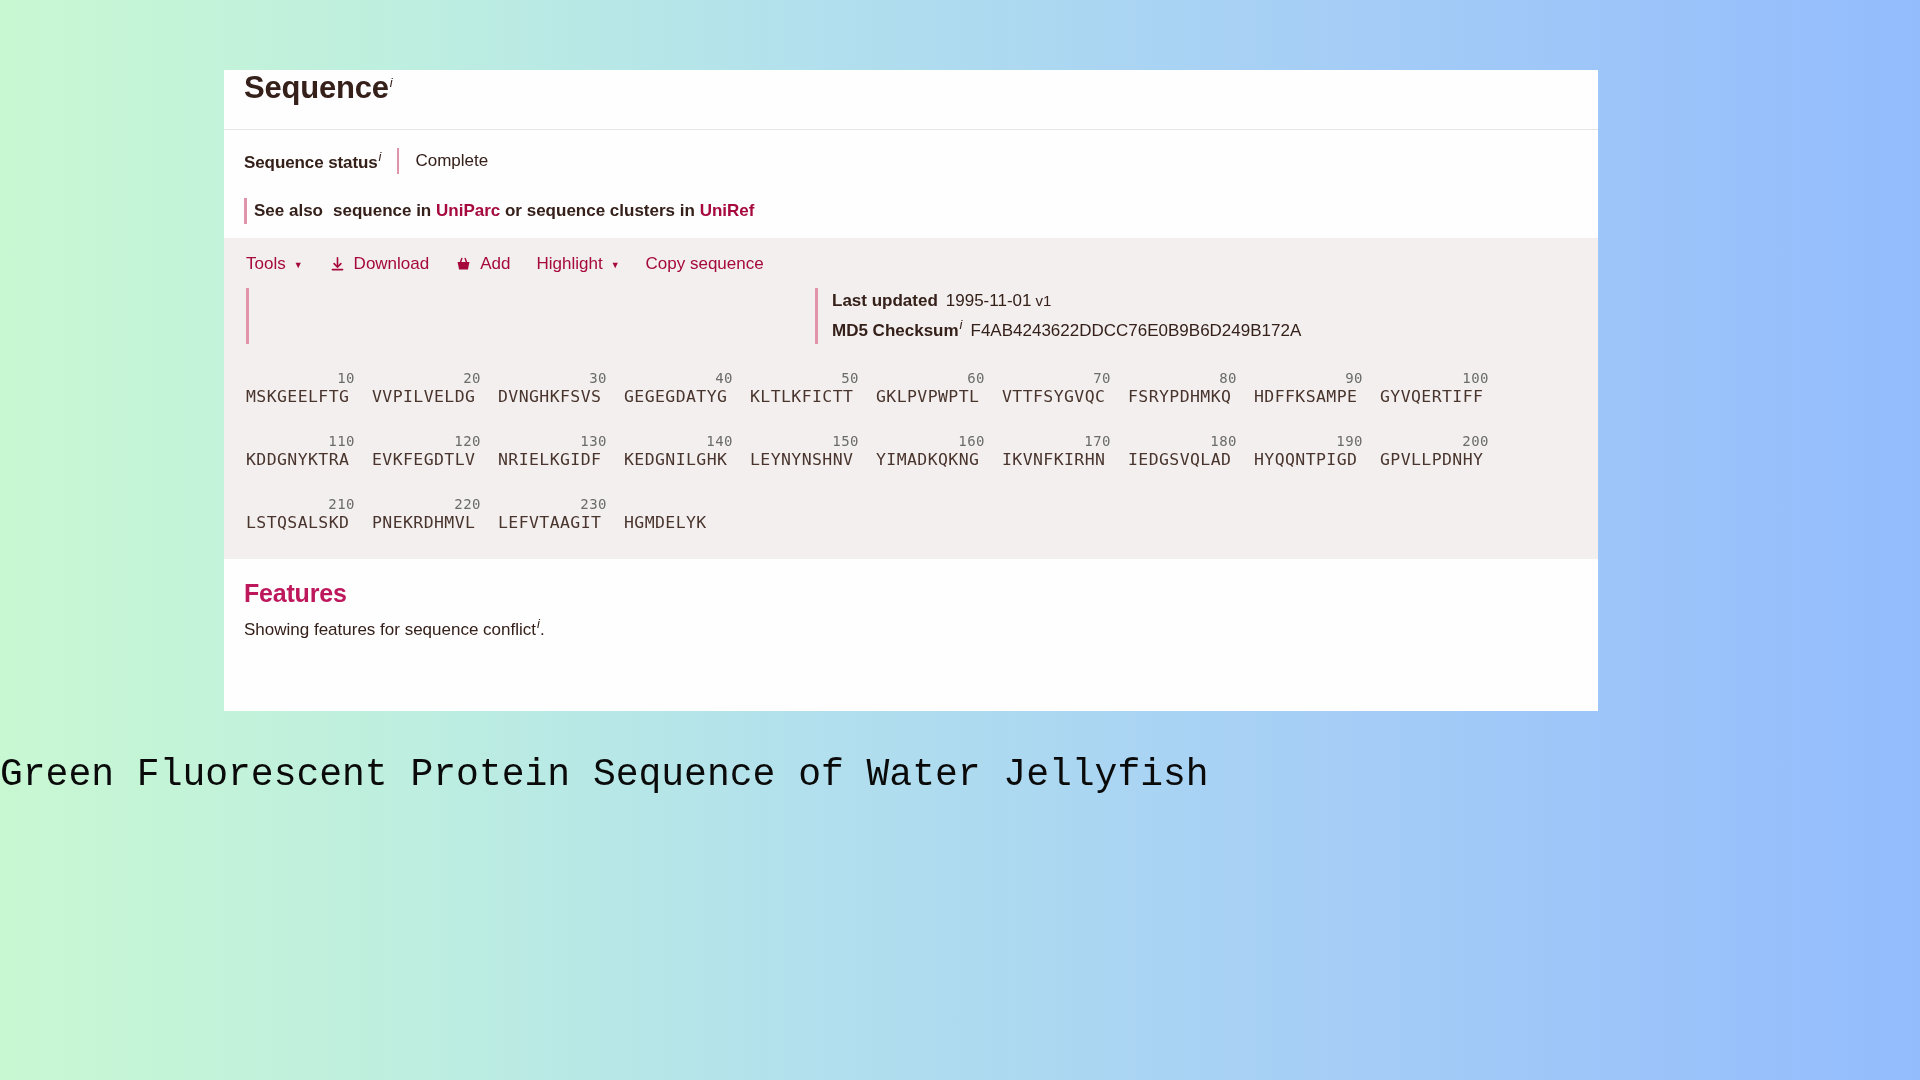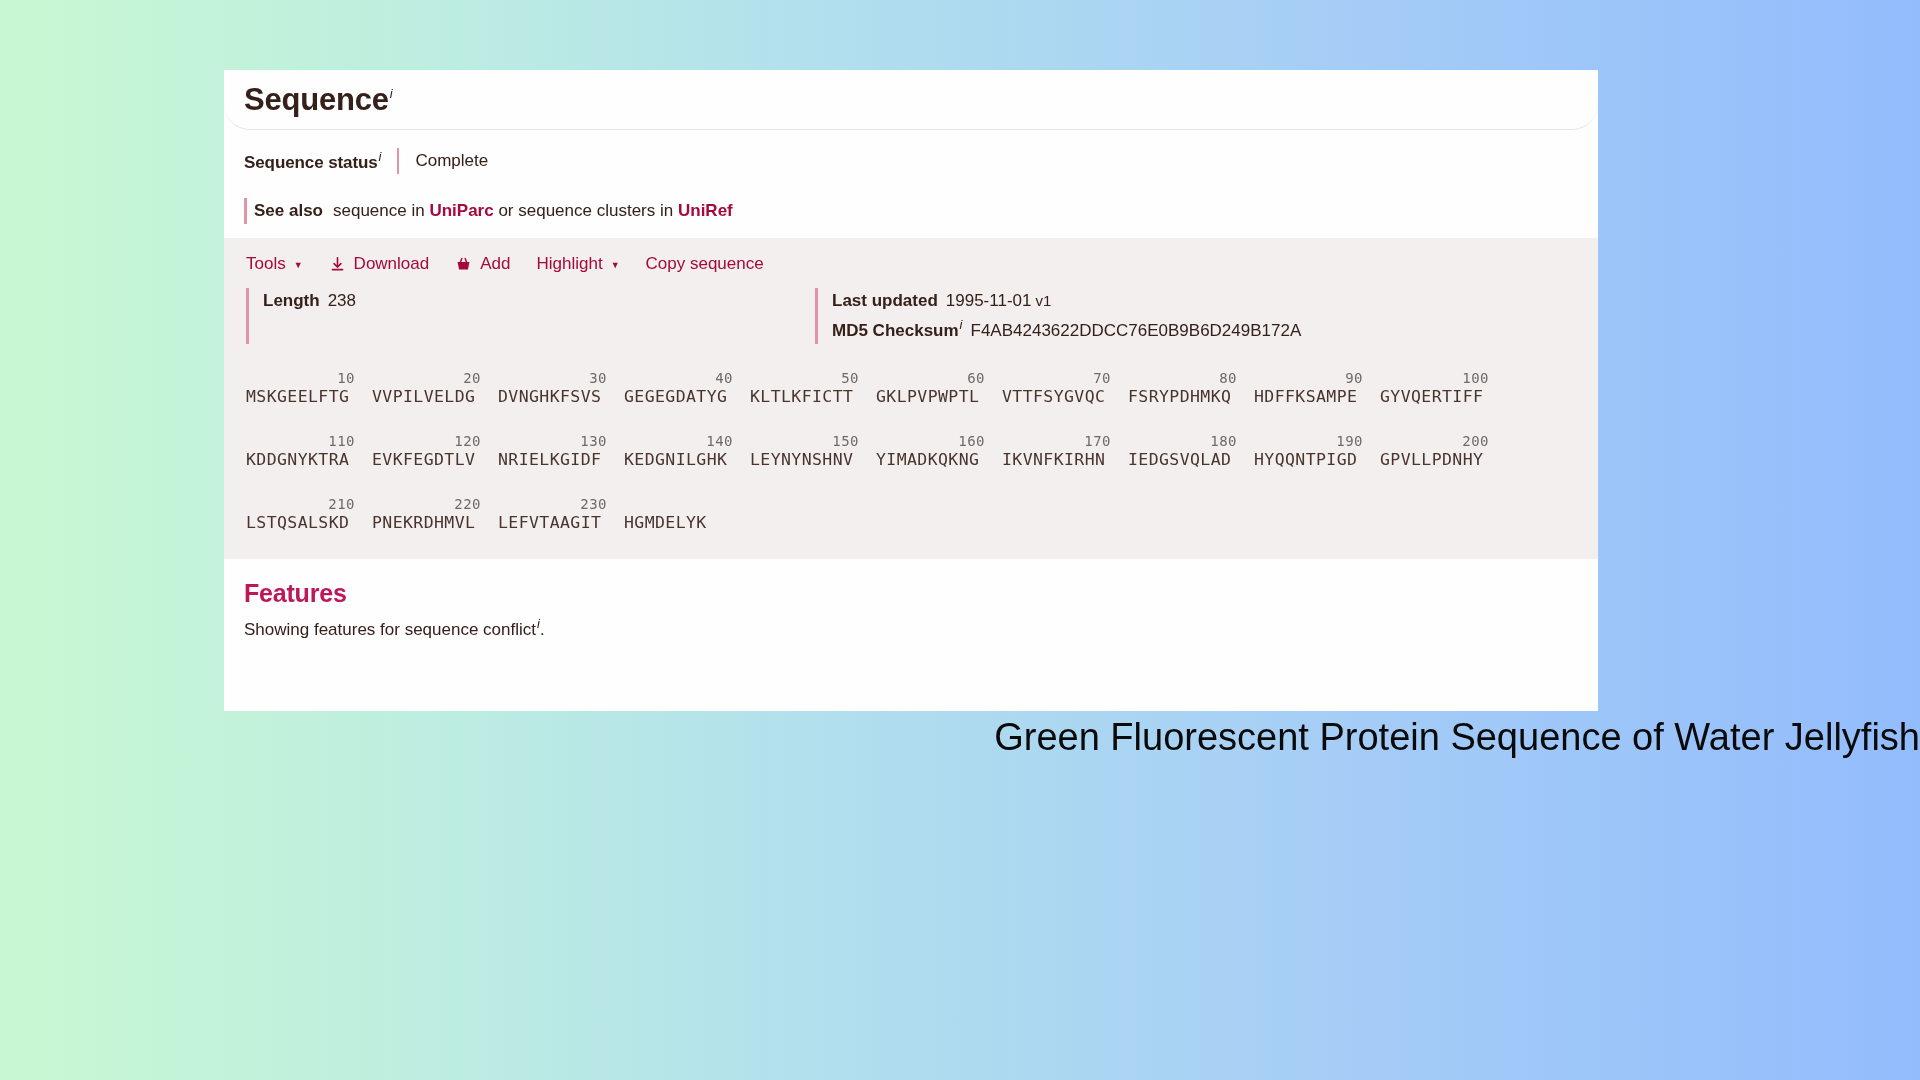--- a/index.html
+++ b/index.html
@@ -24,23 +24,21 @@
     height: 641px;
     background: #fefefe;
     overflow: hidden;
   }
 
   
   .card-header {
     height: 60px;
     padding: 0 20px;
     display: flex;
-    align-items: center;
     border-bottom: 1px solid #e6e5e4;
-    border-radius: 26px;
   }
   .card-title {
     font-size: 31px;
     font-weight: 700;
     color: #35201a;
     letter-spacing: -0.2px;
   }
   sup.info {
     font-size: 13px;
     font-weight: 400;
@@ -75,21 +73,21 @@
     display: flex;
     align-items: center;
     margin: 10px 0 14px 20px;
     padding-left: 7px;
     border-left: 3px solid #e193a9;
     font-size: 17px;
     color: #35201a;
     min-height: 26px;
   }
   .seealso-label { font-weight: 700; margin-right: 10px; }
-  .seealso-text { font-weight: 400; }
+  .seealso-text { font-weight: 700; }
   .link {
     color: #a6093d;
     font-weight: 700;
     text-decoration: none;
     cursor: pointer;
   }
 
   
   #sequence-panel {
     background: #f2efee;
@@ -182,26 +180,26 @@
   .features-sub {
     margin-top: 8px;
     font-size: 17px;
     color: #35201a;
   }
 
   
   #caption {
     position: absolute;
     left: 0;
-    top: 716px;
+    top: 753px;
     width: 1920px;
-    text-align: right;
+    text-align: left;
     font-size: 38px;
     color: #0a0a0a;
-    font-family: Liberation Sans, sans-serif;
+    font-family: Liberation Mono, monospace;
   }
 </style>
 </head>
 <body>
 
 <div id="card">
 
   <div class="card-header">
     <div class="card-title">
       <span>Sequence</span><sup class="info">i</sup>
@@ -258,23 +256,20 @@
       </div>
 
       <div class="tool-btn">
         <span>Copy sequence</span>
       </div>
 
     </div>
 
     <div class="meta-grid">
       <div class="meta-col left">
-        <div class="meta-line">
-          <b>Length</b><span class="v">238</span>
-        </div>
       </div>
       <div class="meta-col right">
         <div class="meta-line">
           <b>Last updated</b><span class="v">1995-11-01</span><span class="vsmall">v1</span>
         </div>
         <div class="meta-line">
           <b><span>MD5 Checksum</span><sup class="info">i</sup></b><span class="v">F4AB4243622DDCC76E0B9B6D249B172A</span>
         </div>
       </div>
     </div>

